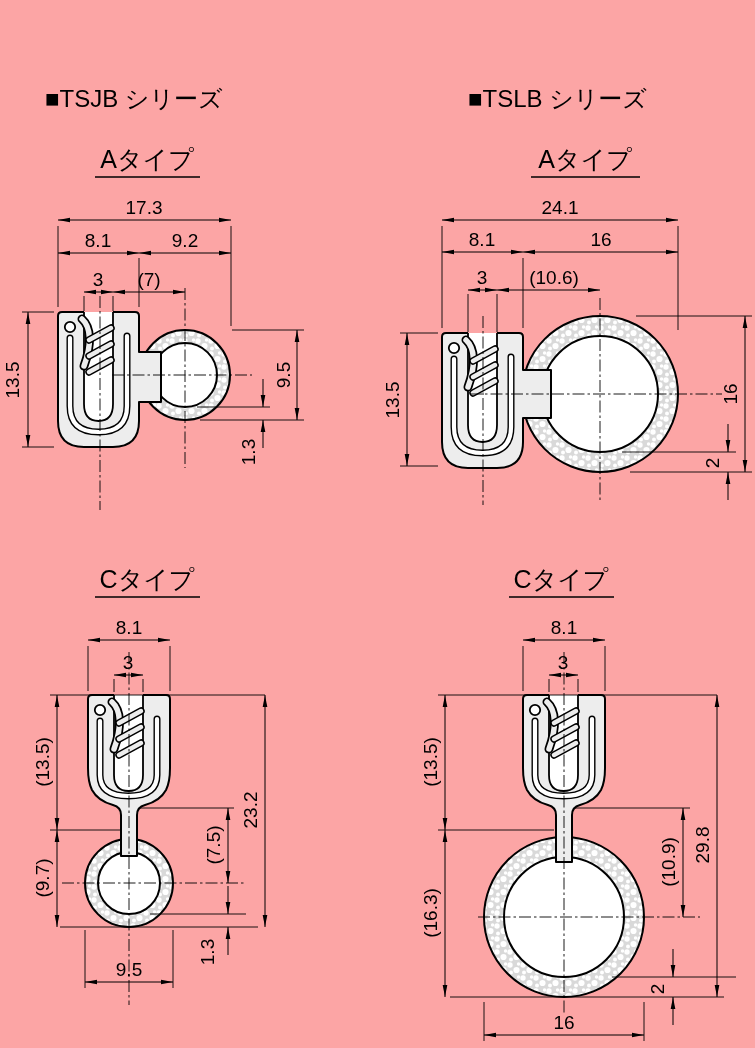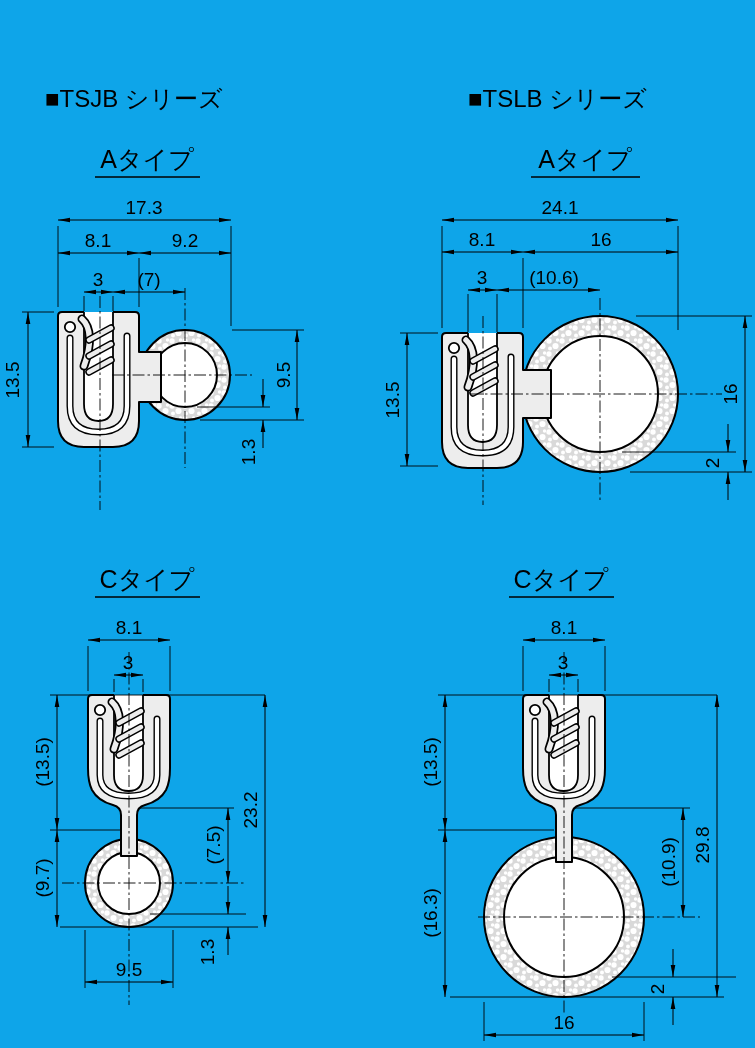--- a/index.html
+++ b/index.html
@@ -1,16 +1,16 @@
 <!DOCTYPE html>
 <html><head>
 <meta charset="utf-8">
 <style>
   html,body{margin:0;padding:0;background:#fff;}
-  .page{position:relative;width:755px;height:1048px;background:#0ea5e9;overflow:hidden;
+  .page{position:relative;width:755px;height:1048px;background:#fca5a5;overflow:hidden;
         font-family:"Liberation Sans",sans-serif;}
   svg{position:absolute;left:0;top:0;}
   .outline{fill:#ededed;stroke:#000;stroke-width:2;stroke-linejoin:round;}
   .ring-outer{stroke:#000;stroke-width:2;}
   .ring-inner{fill:#fff;stroke:#000;stroke-width:2;}
   .cavity{fill:#fff;stroke:#000;stroke-width:1.8;}
   .slotB{fill:none;stroke:#000;stroke-width:7;stroke-linecap:round;stroke-linejoin:round;}
   .slotW{fill:none;stroke:#fff;stroke-width:4.2;stroke-linecap:round;stroke-linejoin:round;}
   .lipB{fill:none;stroke:#000;stroke-width:9;stroke-linecap:round;}
   .lipG{fill:none;stroke:#ededed;stroke-width:5.5;stroke-linecap:round;}

